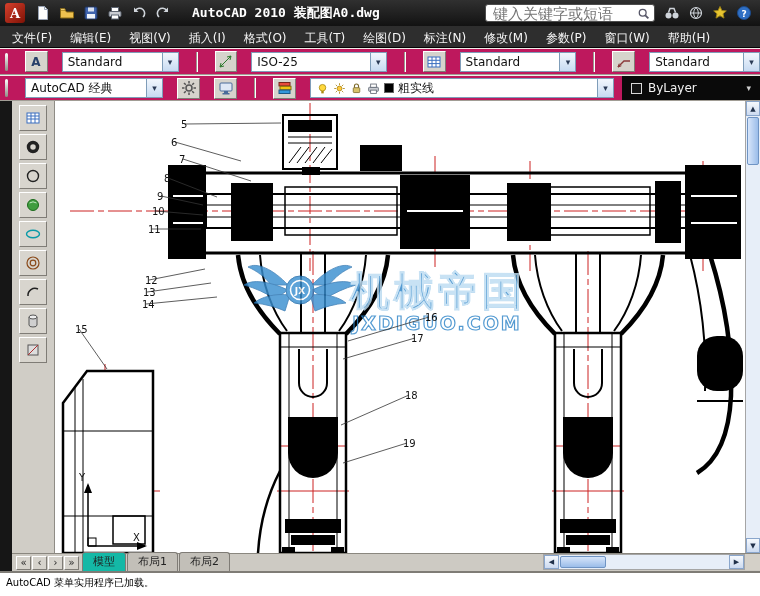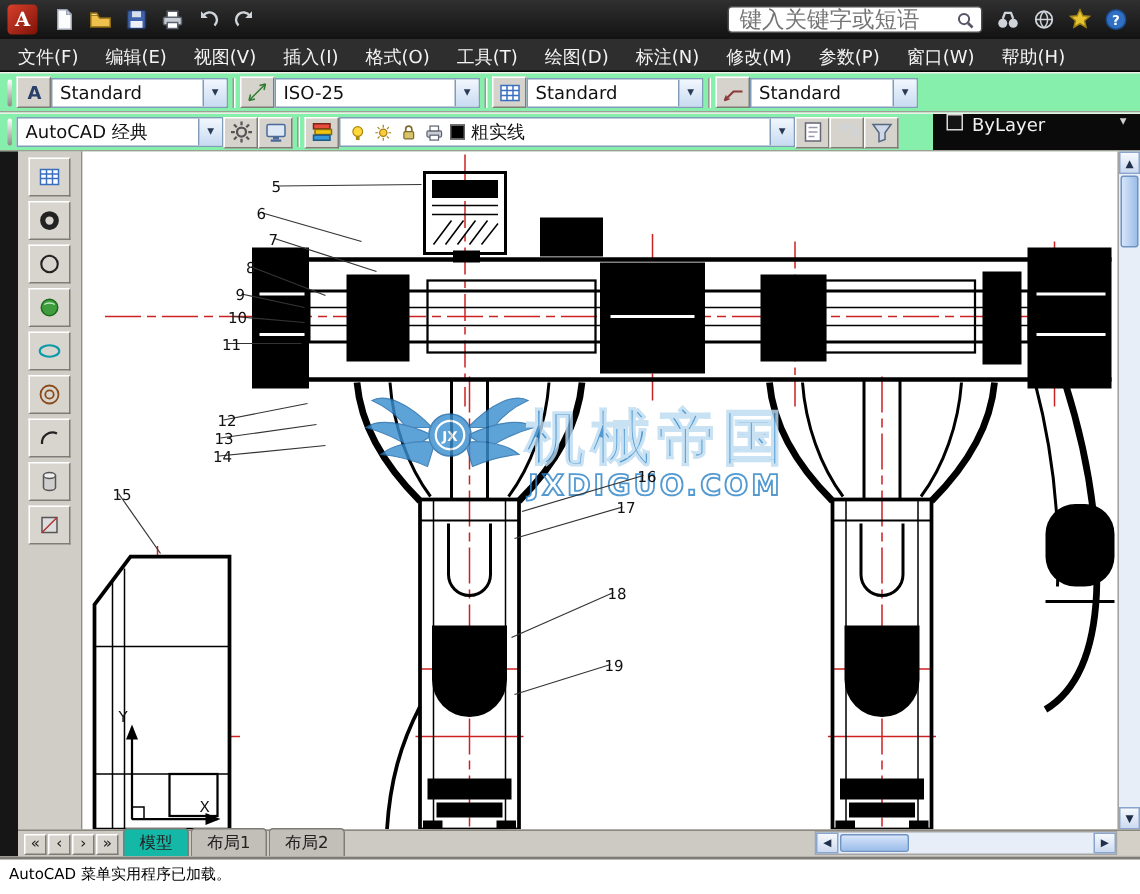--- a/index.html
+++ b/index.html
@@ -21,35 +21,35 @@
   border-radius:3px;height:18px;padding:0 2px 0 7px;width:170px}
 .search-input{border:none;outline:none;flex:1;font-size:15px;color:#444;background:transparent;min-width:0}
 .title-right{display:flex;align-items:center;gap:2px;margin-left:4px}
 
 
 .menu-bar{position:absolute;top:26px;left:0;height:22px;width:760px;background:#2e2e2e;display:flex;
   align-items:flex-end;color:#f4f4f4;padding-left:3px;border-bottom:1px solid #050505}
 .menu-item{padding:0 9px;display:flex;align-items:center;font-size:12px;white-space:nowrap}
 
 
-.toolbar{position:absolute;left:0;width:760px;background:#86efac;display:flex;align-items:center;gap:0;
+.toolbar{position:absolute;left:0;width:760px;background:#be185d;display:flex;align-items:center;gap:14px;
   padding-left:4px;border-top:1px solid #f0eee9;border-bottom:1px solid #a19d95}
 #style-toolbar{top:48px;height:27px}
 #workspace-toolbar{top:75px;height:26px}
 .grip{width:3px;height:18px;background:linear-gradient(180deg,#fff,#8f8c85);margin:0 3px 0 1px;border-radius:2px}
 .tbtn{width:23px;height:21px;display:flex;align-items:center;justify-content:center;background:#d6d3cc;
   border:1px solid;border-color:#ffffff #7f7c76 #7f7c76 #ffffff}
 .sep{width:0;height:20px;border-left:1px solid #9c9890;border-right:1px solid #ffffff;margin:0 3px}
 .combo{height:20px;background:#fff;border:1px solid #7f9db9;display:flex;align-items:center;font-size:12px;
   padding-left:5px;gap:4px;color:#111;white-space:nowrap;overflow:hidden}
 .combo-btn{margin-left:auto;width:16px;align-self:stretch;background:linear-gradient(#f2f7fd,#c8dbf2);
   border-left:1px solid #7f9db9;display:flex;align-items:center;justify-content:center;font-size:9px;color:#2a3a55}
 .swatch-sm{width:10px;height:10px;background:#000;border:1px solid #666;flex:none}
 .bylayer-zone{position:absolute;right:0;top:0;height:100%;width:138px;background:#0a0a0a;display:flex;
-  gap:6px;padding:0 9px;color:#f0f0f0;font-size:12px}
+  align-items:center;gap:6px;padding:0 9px;color:#f0f0f0;font-size:12px}
 .bylayer-zone .swatch{width:11px;height:11px;background:#141414;border:1px solid #d8d8d8;flex:none}
 .dd-arrow{margin-left:auto;font-size:9px;color:#cfcfcf}
 
 
 .left-strip{position:absolute;left:0;top:101px;width:12px;height:470px;background:#161616}
 .tool-palette{position:absolute;left:12px;top:101px;width:43px;height:452px;background:#d0cdc6;
   border-right:1px solid #8f8c85;display:flex;flex-direction:column;align-items:center;padding-top:4px;gap:3px}
 .tool-btn{width:28px;height:26px;background:#d8d5ce;border:1px solid;border-color:#ffffff #7f7c76 #7f7c76 #ffffff;
   display:flex;align-items:center;justify-content:center}
 .drawing-area{position:absolute;left:55px;top:101px;width:690px;height:452px;background:#fff;overflow:hidden}
@@ -265,20 +265,21 @@
           <svg class="ic">
             <use href="#i-undo"></use>
           </svg>
         </div>
         <div class="tb-btn">
           <svg class="ic">
             <use href="#i-redo"></use>
           </svg>
         </div>
       </div>
+    <span class="win-title">AutoCAD 2010  装配图A0.dwg</span>
     <div class="search-wrap">
       <input class="search-input" placeholder="键入关键字或短语" style="">
       <span class="tb-btn" style="width:18px">
         <svg class="ic" style="width:13px;height:13px">
             <use href="#i-magnifier"></use>
           </svg>
       </span>
     </div>
     <div class="title-right">
         <div class="tb-btn">

